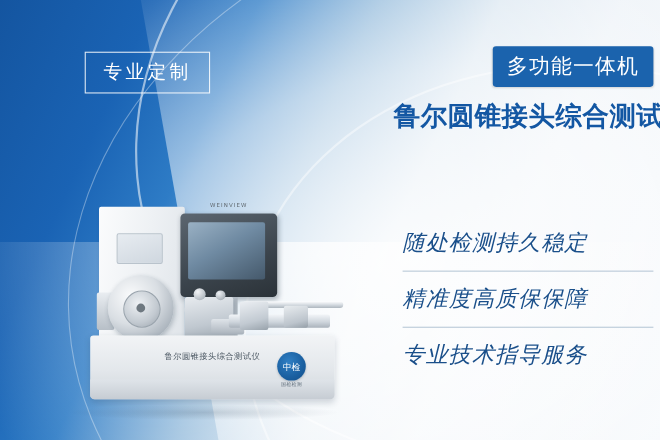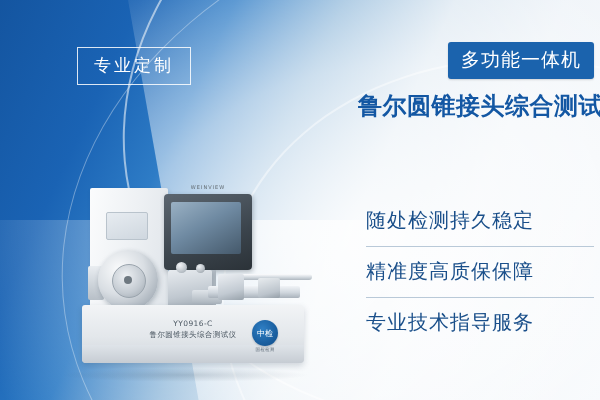--- a/index.html
+++ b/index.html
@@ -103,20 +103,21 @@
     font-family: "DejaVu Sans", sans-serif;
     white-space: nowrap;
   }
 
   
   .features {
     position: absolute;
     left: 366px;
     top: 196px;
     width: 228px;
+    font-style: italic;
   }
   .feature-row {
     color: #1a4f8a;
     font-size: 20px;
     letter-spacing: 1px;
     padding: 11px 0 12px 0;
     border-bottom: 1px solid #b9c9d8;
     white-space: nowrap;
     font-family: "DejaVu Sans", sans-serif;
   }
@@ -429,21 +430,20 @@
     <div class="small-part"></div>
 
     <div class="rail"></div>
     <div class="rod"></div>
     <div class="carriage"></div>
     <div class="carriage2"></div>
 
     <div class="base"></div>
     <div class="base-front"></div>
     <div class="base-label">
-      <div class="model">YY0916-C</div>
       <div class="name">鲁尔圆锥接头综合测试仪</div>
     </div>
     <div class="emblem"></div>
     <div class="emblem-text">中检</div>
     <div class="emblem-caption">国检检测</div>
   </div>
 
   <div class="shadow"></div>
 </div>
 

